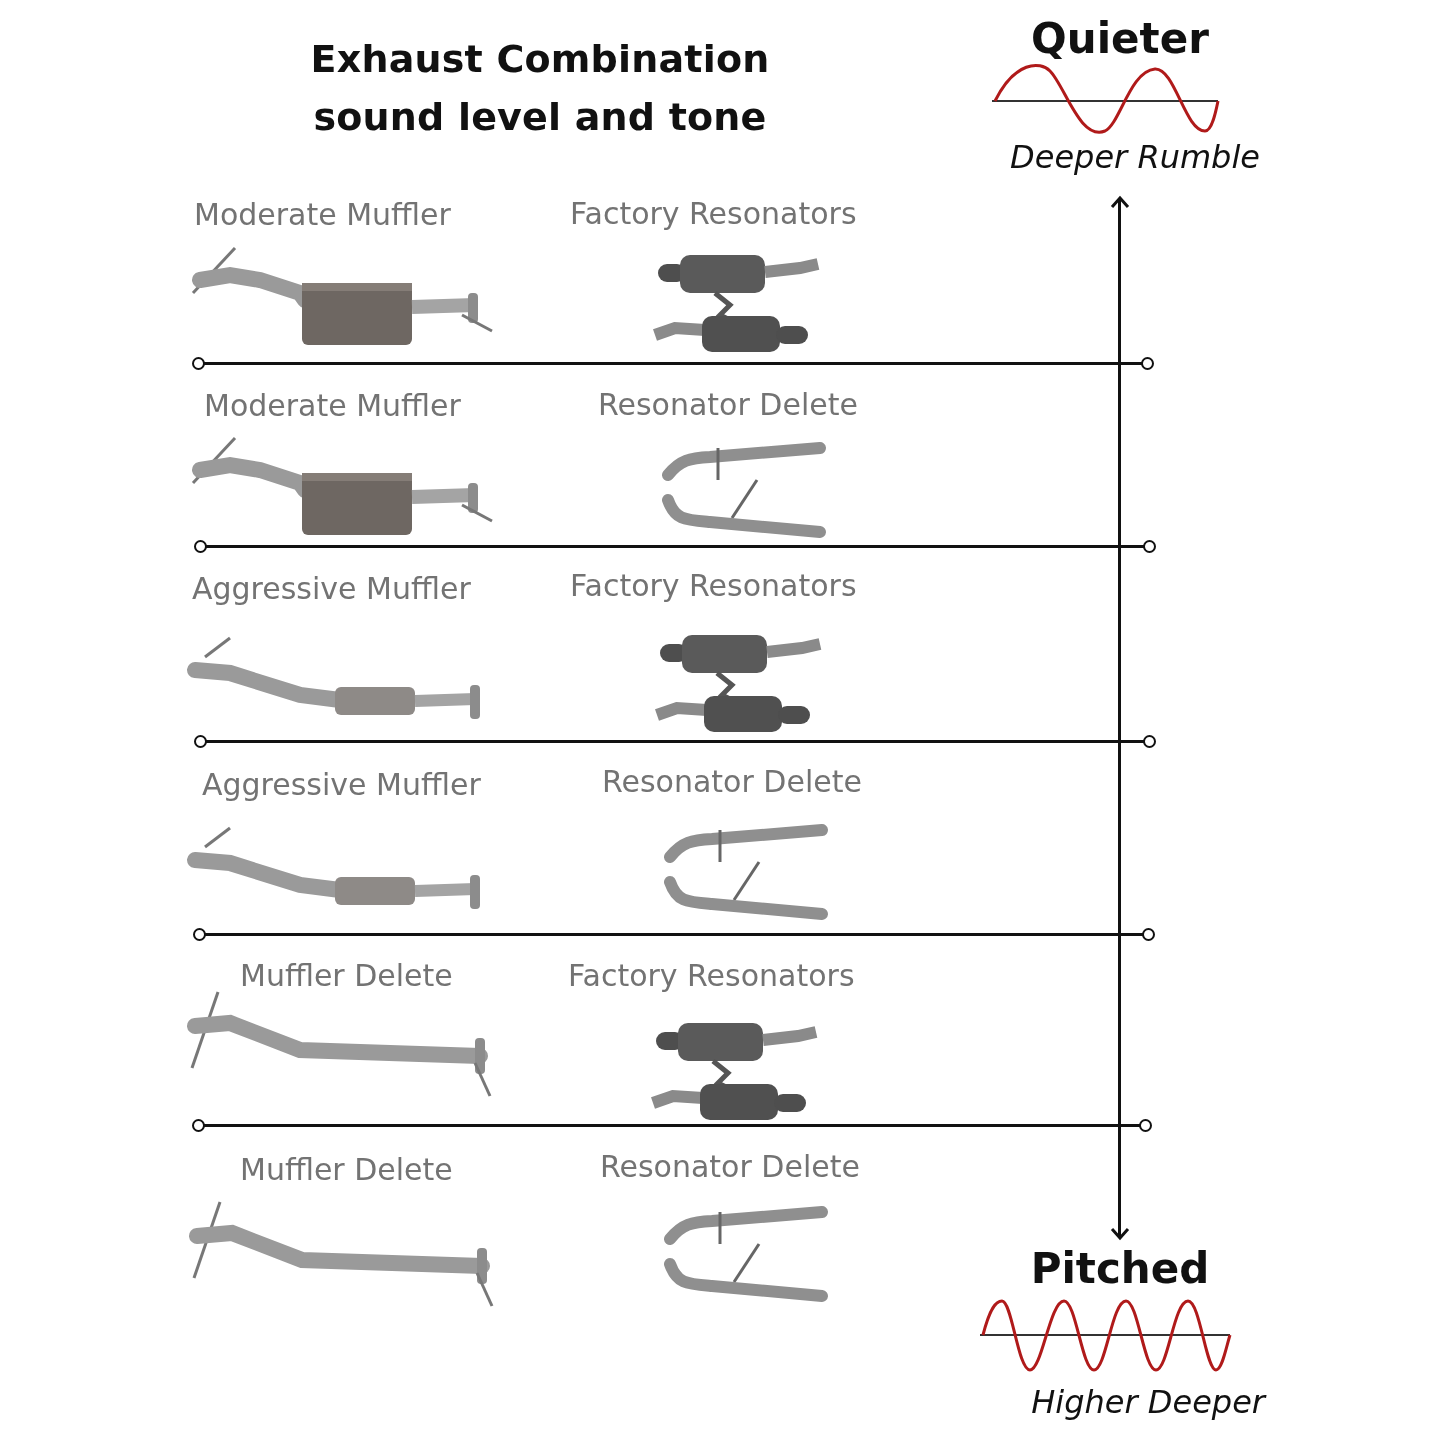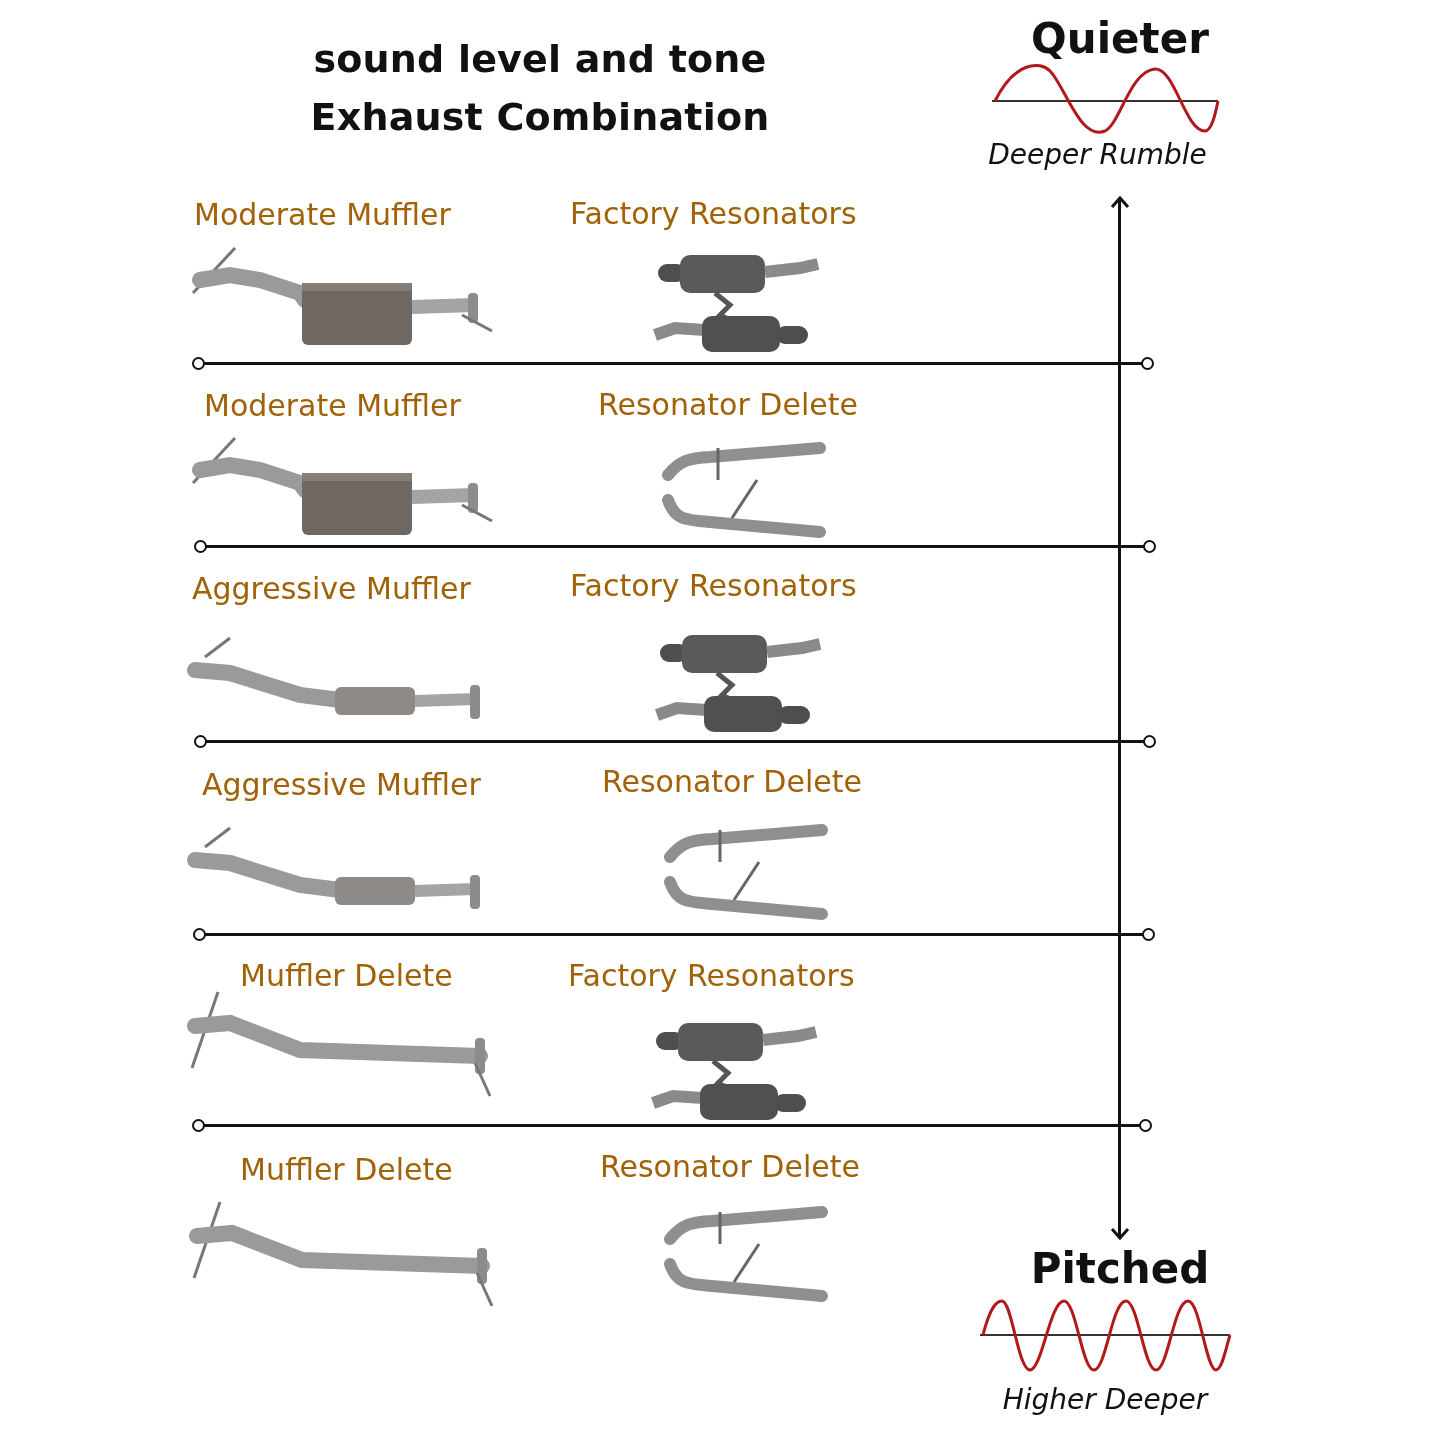--- a/index.html
+++ b/index.html
@@ -1,31 +1,31 @@
 <!DOCTYPE html>
 <html><head>
 <meta charset="utf-8">
 <style>
   html,body{margin:0;padding:0;background:#ffffff;}
   body{width:1445px;height:1445px;position:relative;overflow:hidden;font-family:"DejaVu Sans","Liberation Sans",sans-serif;color:#111;}
   .title{position:absolute;left:250px;width:580px;text-align:center;font-weight:bold;font-size:38px;line-height:58px;top:30px;letter-spacing:0.2px;}
-  .label{position:absolute;font-size:30px;line-height:36px;color:#a16207;white-space:nowrap;font-weight:normal;}
+  .label{position:absolute;font-size:30px;line-height:36px;color:#737373;white-space:nowrap;font-weight:normal;}
   .hline{position:absolute;height:3px;background:#111;}
   .dot{position:absolute;width:9px;height:9px;border:2.5px solid #111;border-radius:50%;background:#fff;}
   .vline{position:absolute;left:1118px;width:3px;background:#111;top:200px;height:1036px;}
   .side-title{position:absolute;font-weight:bold;font-size:42px;text-align:center;}
-  .side-sub{position:absolute;font-style:italic;font-size:28px;text-align:center;font-weight:normal;}
+  .side-sub{position:absolute;font-style:italic;font-size:32px;text-align:right;font-weight:normal;}
   svg{position:absolute;overflow:visible;}
 </style>
 </head>
 <body>
 
 <div class="title">
+  <div>Exhaust Combination</div>
   <div>sound level and tone</div>
-  <div>Exhaust Combination</div>
 </div>
 
 <div class="side-title" style="left:1000px;width:240px;top:14px;">Quieter</div>
 <svg style="left:990px;top:66px;" width="230" height="70" viewBox="0 0 230 70">
   <line x1="2" y1="35" x2="228" y2="35" stroke="#333" stroke-width="2"></line>
   <path d="M5 35 C 25 -5, 50 -5, 60 5 C 75 20, 90 75, 115 65 C 130 58, 140 5, 165 3 C 185 2, 195 65, 215 65 C 222 65, 226 45, 228 35" fill="none" stroke="#b01a1a" stroke-width="3"></path>
 </svg>
 <div class="side-sub" style="left:935px;width:325px;top:138px;">Deeper Rumble</div>
 
 <div class="vline"></div>

